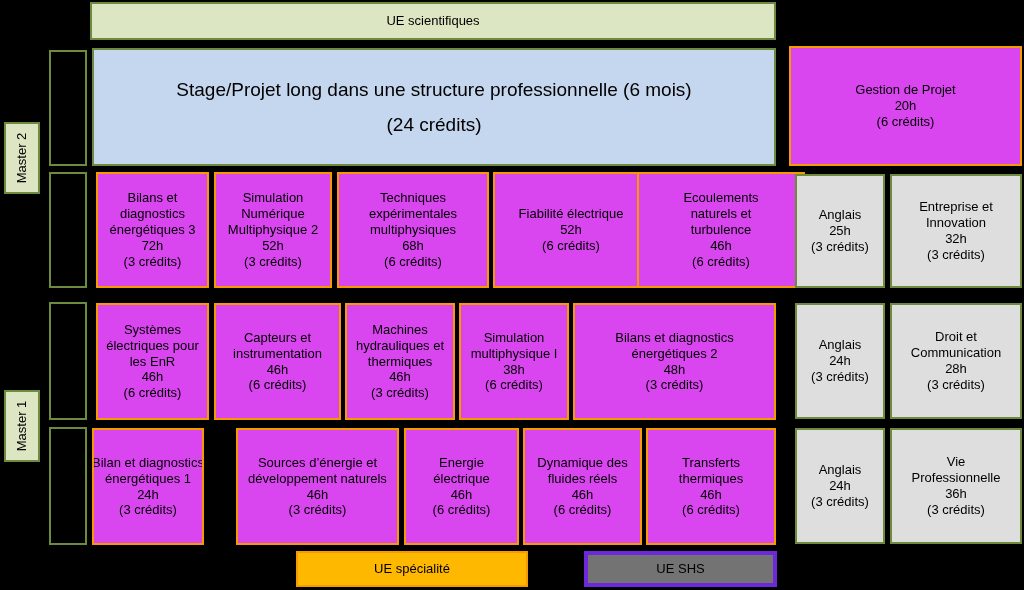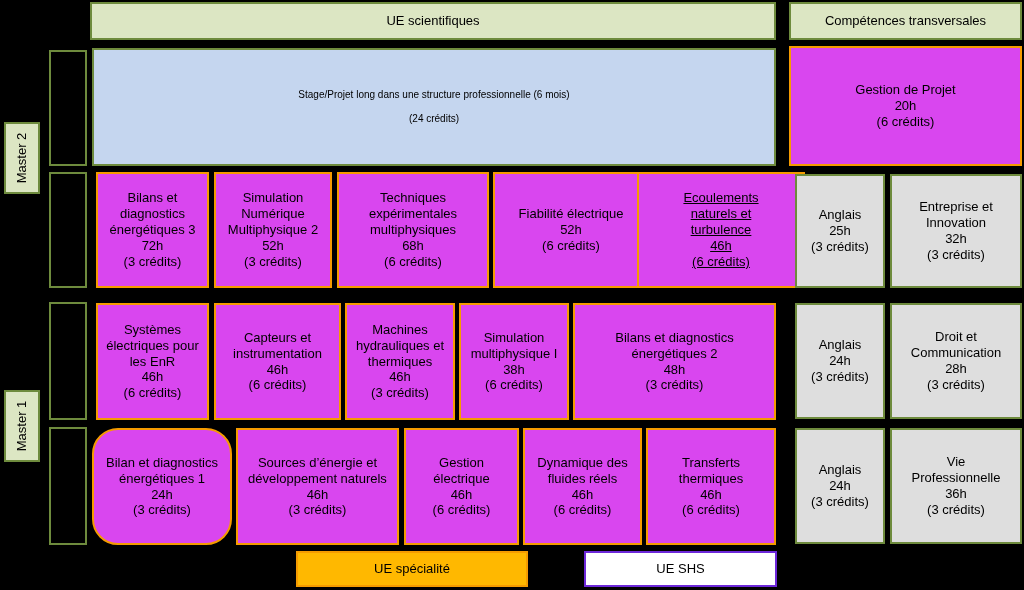--- a/index.html
+++ b/index.html
@@ -55,38 +55,35 @@
   .v-label .ln{
     transform:rotate(-90deg);
     white-space:nowrap;
     font-size:13px;
   }
   .legend-orange{
     background:#ffb800;
     border:2px solid #f59b00;
   }
   .legend-gray{
-    background:#ffffff;
-    border:2px solid #6d28d9;
-  }
-  .stage .ln{font-size:10px;}
+    background:#737373;
+    border:4px solid #6d28d9;
+  }
+  .stage .ln{font-size:19px;}
   .stage .gap{height:12px;}
 </style>
 </head>
 <body>
 
 <div class="canvas">
 
   <div class="cell v-header" style="left:90px;top:2px;width:686px;height:38px;">
     <span class="ln">UE scientifiques</span>
   </div>
 
-  <div class="cell v-header" style="left:789px;top:2px;width:233px;height:38px;">
-    <span class="ln">Compétences transversales</span>
-  </div>
 
   <div class="cell v-label" style="left:4px;top:122px;width:36px;height:72px;">
     <span class="ln">Master 2</span>
   </div>
 
   <div class="cell v-label" style="left:4px;top:390px;width:36px;height:72px;">
     <span class="ln">Master 1</span>
   </div>
 
   <div class="cell v-empty" style="left:49px;top:50px;width:38px;height:116px;"></div>
@@ -125,21 +122,21 @@
       <span class="ln">expérimentales</span>
       <span class="ln">multiphysiques</span>
       <span class="ln">68h</span>
       <span class="ln">(6 crédits)</span>
     </div>
   <div class="cell v-orange" style="left:493px;top:172px;width:156px;height:116px;">
       <span class="ln">Fiabilité électrique</span>
       <span class="ln">52h</span>
       <span class="ln">(6 crédits)</span>
     </div>
-  <div class="cell v-orange" style="left:637px;top:172px;width:168px;height:116px;text-decoration:underline;">
+  <div class="cell v-orange" style="left:637px;top:172px;width:168px;height:116px;">
       <span class="ln">Ecoulements</span>
       <span class="ln">naturels et</span>
       <span class="ln">turbulence</span>
       <span class="ln">46h</span>
       <span class="ln">(6 crédits)</span>
     </div>
 
   <div class="cell v-gray" style="left:795px;top:174px;width:90px;height:114px;">
       <span class="ln">Anglais</span>
       <span class="ln">25h</span>
@@ -190,34 +187,34 @@
       <span class="ln">24h</span>
       <span class="ln">(3 crédits)</span>
     </div>
   <div class="cell v-gray" style="left:890px;top:303px;width:132px;height:116px;">
       <span class="ln">Droit et</span>
       <span class="ln">Communication</span>
       <span class="ln">28h</span>
       <span class="ln">(3 crédits)</span>
     </div>
 
-  <div class="cell v-orange" style="left:92px;top:428px;width:140px;height:117px;border-radius:26px;">
+  <div class="cell v-orange" style="left:92px;top:428px;width:112px;height:117px;">
       <span class="ln">Bilan et diagnostics</span>
       <span class="ln">énergétiques 1</span>
       <span class="ln">24h</span>
       <span class="ln">(3 crédits)</span>
     </div>
   <div class="cell v-orange" style="left:236px;top:428px;width:163px;height:117px;">
       <span class="ln">Sources d’énergie et</span>
       <span class="ln">développement naturels</span>
       <span class="ln">46h</span>
       <span class="ln">(3 crédits)</span>
     </div>
   <div class="cell v-orange" style="left:404px;top:428px;width:115px;height:117px;">
-      <span class="ln">Gestion</span>
+      <span class="ln">Energie</span>
       <span class="ln">électrique</span>
       <span class="ln">46h</span>
       <span class="ln">(6 crédits)</span>
     </div>
   <div class="cell v-orange" style="left:523px;top:428px;width:119px;height:117px;">
       <span class="ln">Dynamique des</span>
       <span class="ln">fluides réels</span>
       <span class="ln">46h</span>
       <span class="ln">(6 crédits)</span>
     </div>

